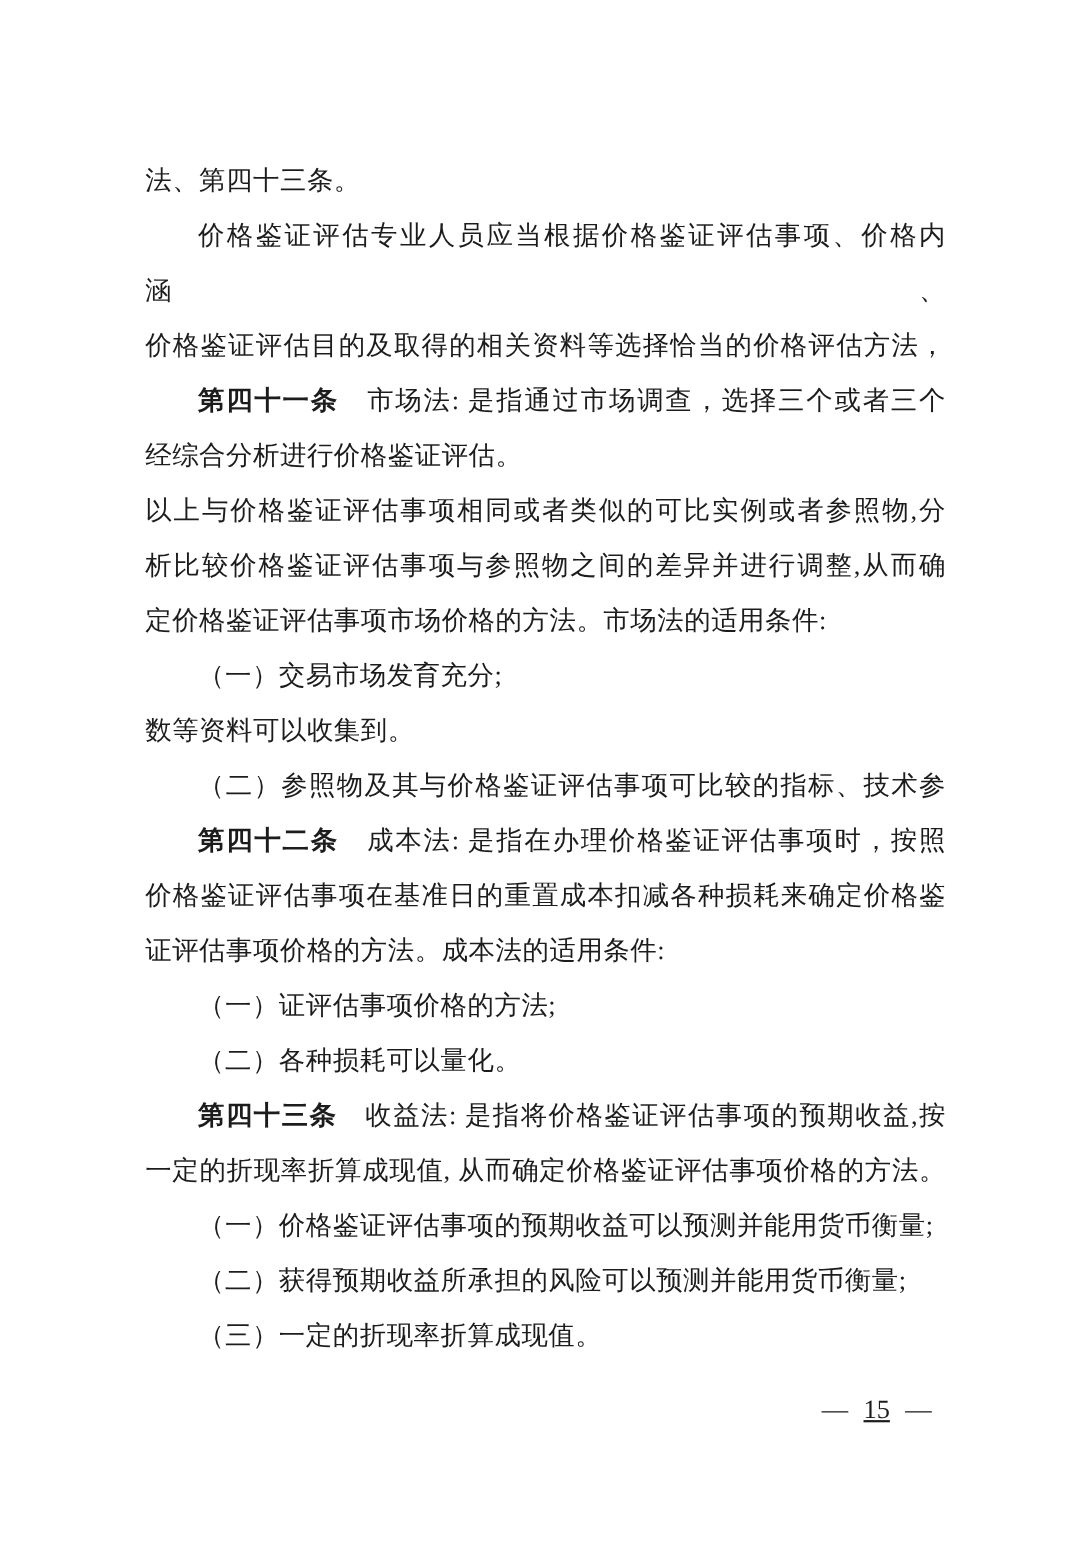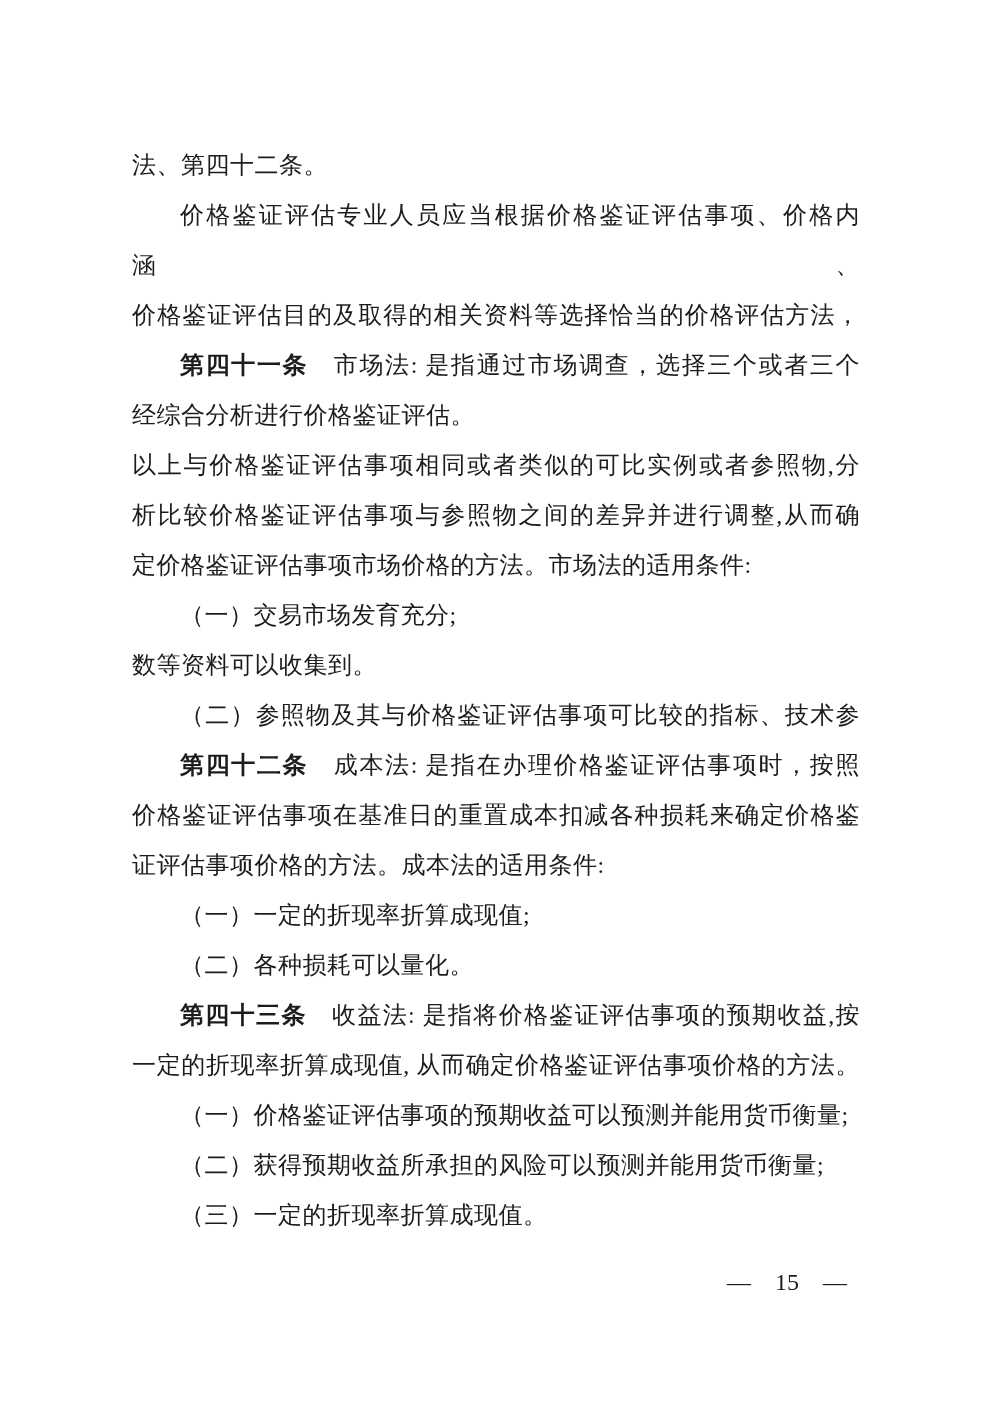--- a/index.html
+++ b/index.html
@@ -41,46 +41,47 @@
   .footer {
     position: absolute;
     top: 1262px;
     right: 145px;
     font-size: 24px;
     line-height: 40px;
     color: #1c1c1c;
   }
   .footer .num {
     display: inline-block;
-    margin: 0 24px;
+    margin: 0 14px;
+    text-decoration: underline;
   }
   .footer .dash {
     display: inline-block;
   }
 </style>
 </head>
 <body>
 
 <div class="page">
   <div class="content">
-      <div class="line"><span class="seg">法、第四十二条。</span></div>
+      <div class="line"><span class="seg">法、第四十三条。</span></div>
       <div class="line indent j"><span class="seg">价格鉴证评估专业人员应当根据价格鉴证评估事项、价格内涵、</span></div>
       <div class="line j"><span class="seg">价格鉴证评估目的及取得的相关资料等选择恰当的价格评估方法，</span></div>
       <div class="line indent j"><span class="lead">第四十一条</span><span class="seg">　市场法: 是指通过市场调查，选择三个或者三个</span></div>
       <div class="line"><span class="seg">经综合分析进行价格鉴证评估。</span></div>
       <div class="line j"><span class="seg">以上与价格鉴证评估事项相同或者类似的可比实例或者参照物,分</span></div>
       <div class="line j"><span class="seg">析比较价格鉴证评估事项与参照物之间的差异并进行调整,从而确</span></div>
       <div class="line"><span class="seg">定价格鉴证评估事项市场价格的方法。市场法的适用条件:</span></div>
       <div class="line indent"><span class="seg">（一）交易市场发育充分;</span></div>
       <div class="line"><span class="seg">数等资料可以收集到。</span></div>
       <div class="line indent j"><span class="seg">（二）参照物及其与价格鉴证评估事项可比较的指标、技术参</span></div>
       <div class="line indent j"><span class="lead">第四十二条</span><span class="seg">　成本法: 是指在办理价格鉴证评估事项时，按照</span></div>
       <div class="line j"><span class="seg">价格鉴证评估事项在基准日的重置成本扣减各种损耗来确定价格鉴</span></div>
       <div class="line"><span class="seg">证评估事项价格的方法。成本法的适用条件:</span></div>
-      <div class="line indent"><span class="seg">（一）一定的折现率折算成现值;</span></div>
+      <div class="line indent"><span class="seg">（一）证评估事项价格的方法;</span></div>
       <div class="line indent"><span class="seg">（二）各种损耗可以量化。</span></div>
       <div class="line indent j"><span class="lead">第四十三条</span><span class="seg">　收益法: 是指将价格鉴证评估事项的预期收益,按</span></div>
       <div class="line j"><span class="seg">一定的折现率折算成现值, 从而确定价格鉴证评估事项价格的方法。</span></div>
       <div class="line indent"><span class="seg">（一）价格鉴证评估事项的预期收益可以预测并能用货币衡量;</span></div>
       <div class="line indent"><span class="seg">（二）获得预期收益所承担的风险可以预测并能用货币衡量;</span></div>
       <div class="line indent"><span class="seg">（三）一定的折现率折算成现值。</span></div>
     </div>
   <div class="footer">
     <span class="dash">—</span><span class="num">15</span><span class="dash">—</span>
   </div>

